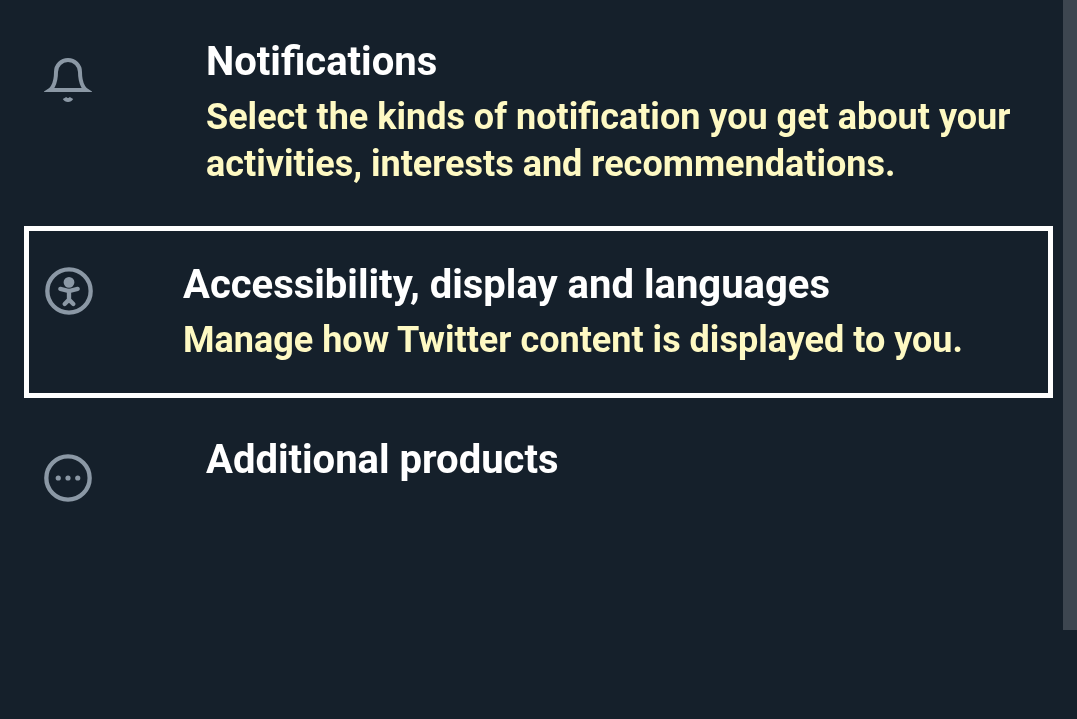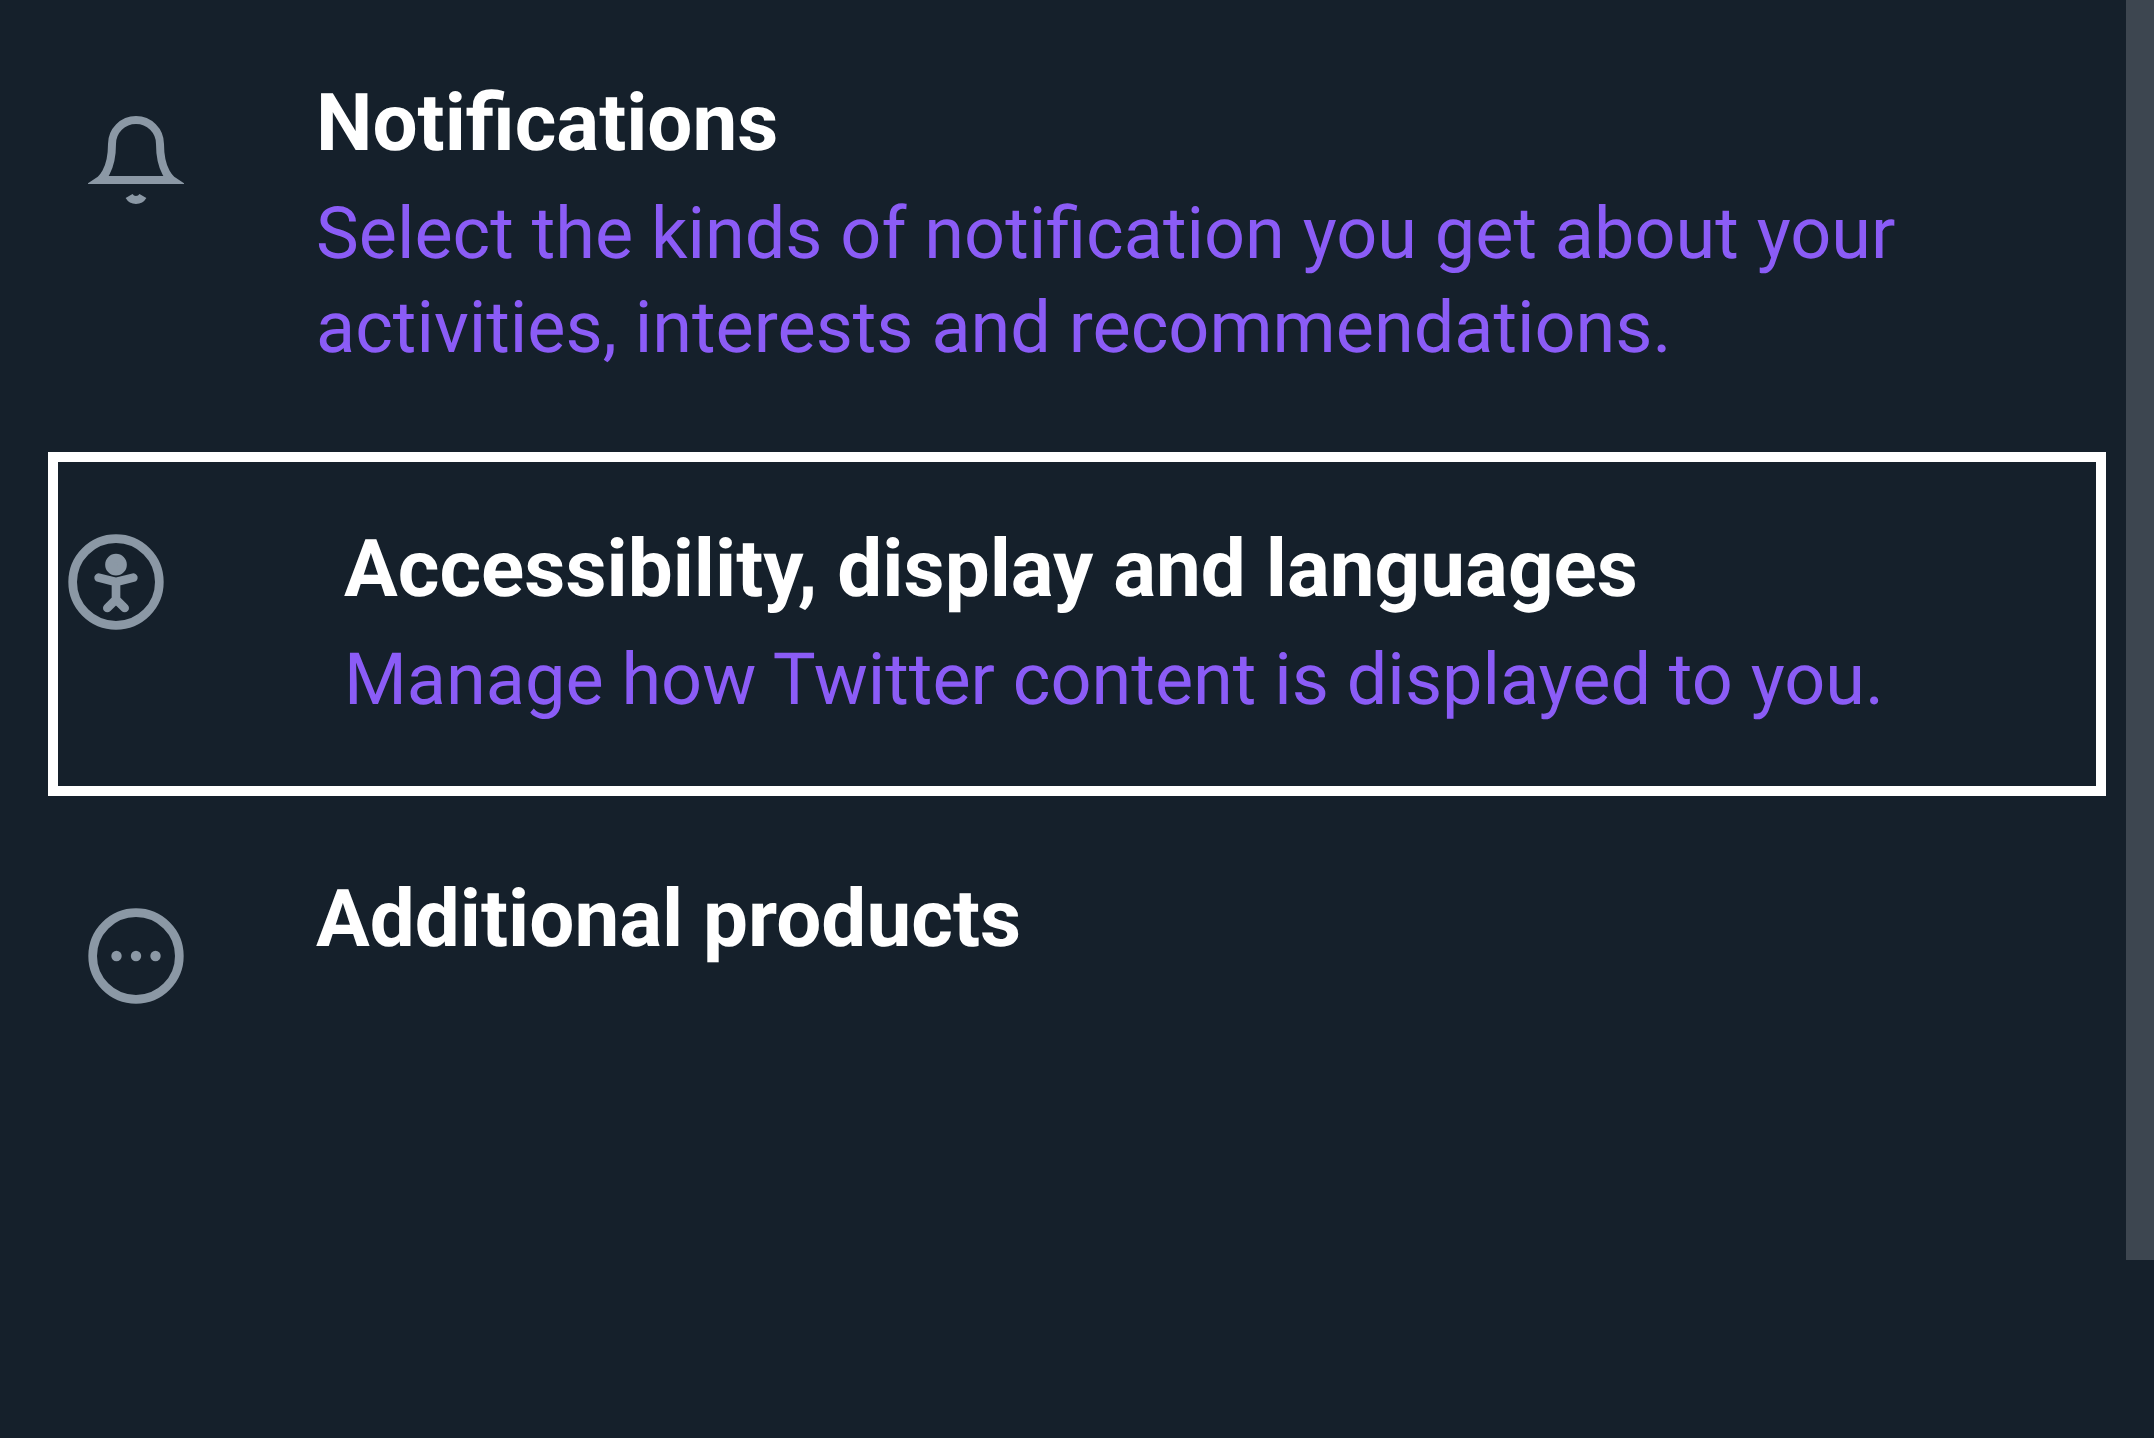--- a/index.html
+++ b/index.html
@@ -29,52 +29,52 @@
     }
     .settings-item {
       display: flex;
       align-items: flex-start;
       padding: 38px 40px 38px 42px;
       cursor: pointer;
     }
     .settings-item.highlighted {
       border: 5px solid #ffffff;
       margin: 0 24px;
-      padding: 30px 15px 30px 3px;
+      padding: 30px 15px 30px 14px;
     }
     .icon-wrapper {
       width: 52px;
       height: 52px;
       display: flex;
       align-items: center;
       justify-content: center;
       flex-shrink: 0;
       margin-top: 16px;
     }
     .settings-item.highlighted .icon-wrapper {
       margin-top: 4px;
     }
     .text-content {
-      margin-left: 64px;
+      margin-left: 112px;
       flex: 1;
     }
     .settings-item.highlighted .text-content {
       margin-left: 88px;
     }
     .item-title {
       color: #ffffff;
       font-size: 40px;
       font-weight: 700;
       line-height: 1.2;
       margin-bottom: 8px;
     }
     .item-description {
-      color: #8b5cf6;
+      color: #fef9c3;
       font-size: 36px;
-      font-weight: 400;
+      font-weight: 700;
       line-height: 1.3;
     }
     .icon-svg {
       width: 48px;
       height: 48px;
     }
     .icon-svg-large {
       width: 54px;
       height: 54px;
     }

